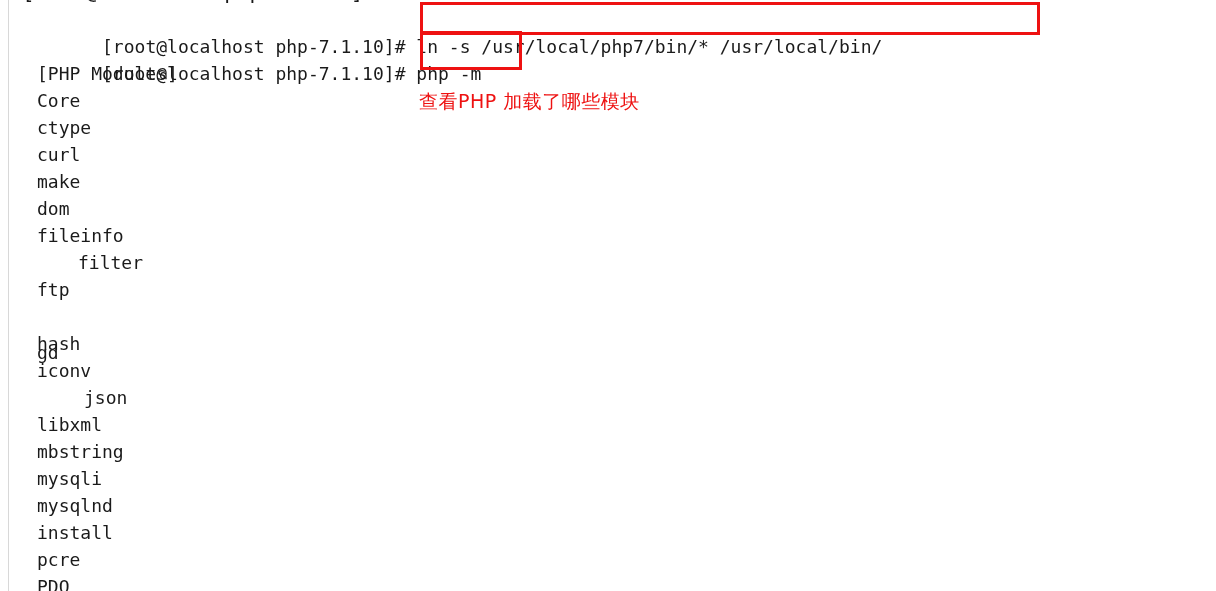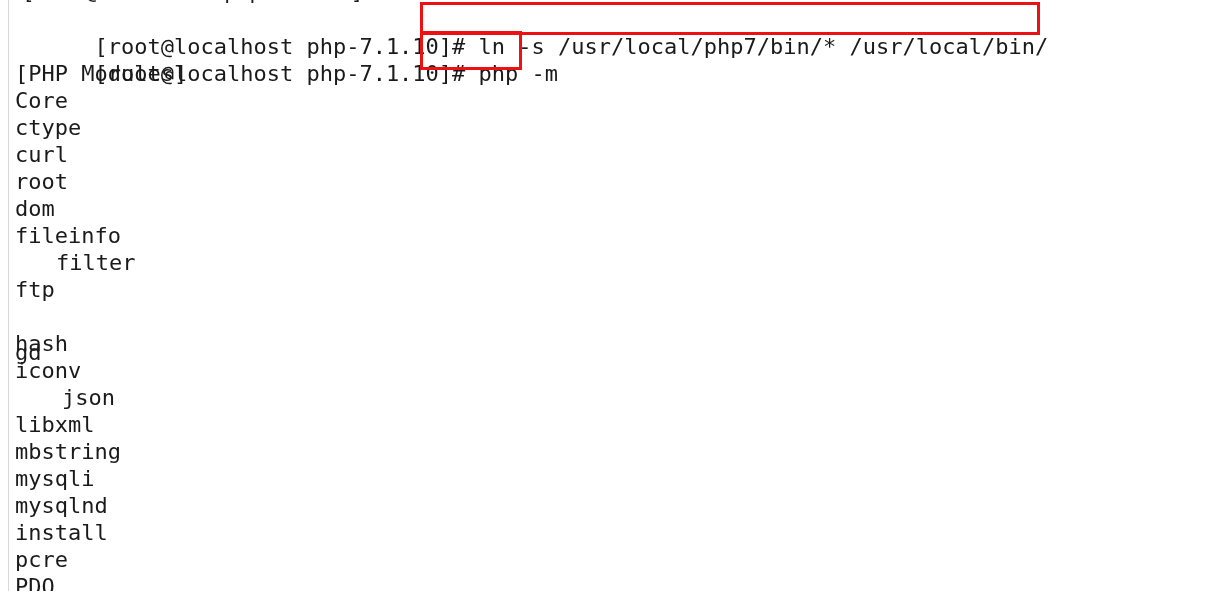--- a/index.html
+++ b/index.html
@@ -25,24 +25,24 @@
     background: #d8d8d8;
   }
   .term {
     position: absolute;
     left: 0;
     top: 0;
     width: 1216px;
   }
   .line {
     position: absolute;
-    left: 15px;
+    left: 37px;
     height: 27px;
     line-height: 27px;
-    font-size: 22px;
+    font-size: 18px;
     letter-spacing: 0px;
     color: #1a1a1a;
     white-space: pre;
   }
   
   .line-clipped-top {
     position: absolute;
     left: 22px;
     top: -21px;
     height: 27px;
@@ -103,21 +103,21 @@
 
     <div class="line" style="top:33px;text-align:center;">
       <span class="prompt">[root@localhost php-7.1.10]# </span><span class="cmd">php -m</span>
     </div>
 
     <div class="line" style="top:60px;">[PHP Modules]</div>
 
     <div class="line" style="top:87px;">Core</div>
     <div class="line" style="top:114px;">ctype</div>
     <div class="line" style="top:141px;">curl</div>
-    <div class="line" style="top:168px;">root</div>
+    <div class="line" style="top:168px;">make</div>
     <div class="line" style="top:195px;">dom</div>
     <div class="line" style="top:222px;">fileinfo</div>
     <div class="line" style="top:249px;margin-left:41px;">filter</div>
     <div class="line" style="top:276px;">ftp</div>
     <div class="line" style="top:303px;margin-top:36px;">gd</div>
     <div class="line" style="top:330px;">hash</div>
     <div class="line" style="top:357px;">iconv</div>
     <div class="line" style="top:384px;margin-left:47px;">json</div>
     <div class="line" style="top:411px;">libxml</div>
     <div class="line" style="top:438px;">mbstring</div>
@@ -125,14 +125,15 @@
     <div class="line" style="top:492px;">mysqlnd</div>
     <div class="line" style="top:519px;">install</div>
     <div class="line" style="top:546px;">pcre</div>
     <div class="line" style="top:573px;">PDO</div>
 
   </div>
 
   <div class="redbox" id="box-ln"></div>
   <div class="redbox" id="box-phpm"></div>
 
+  <div class="annotation">查看PHP 加载了哪些模块</div>
 
 </div>
 
 </body></html>

